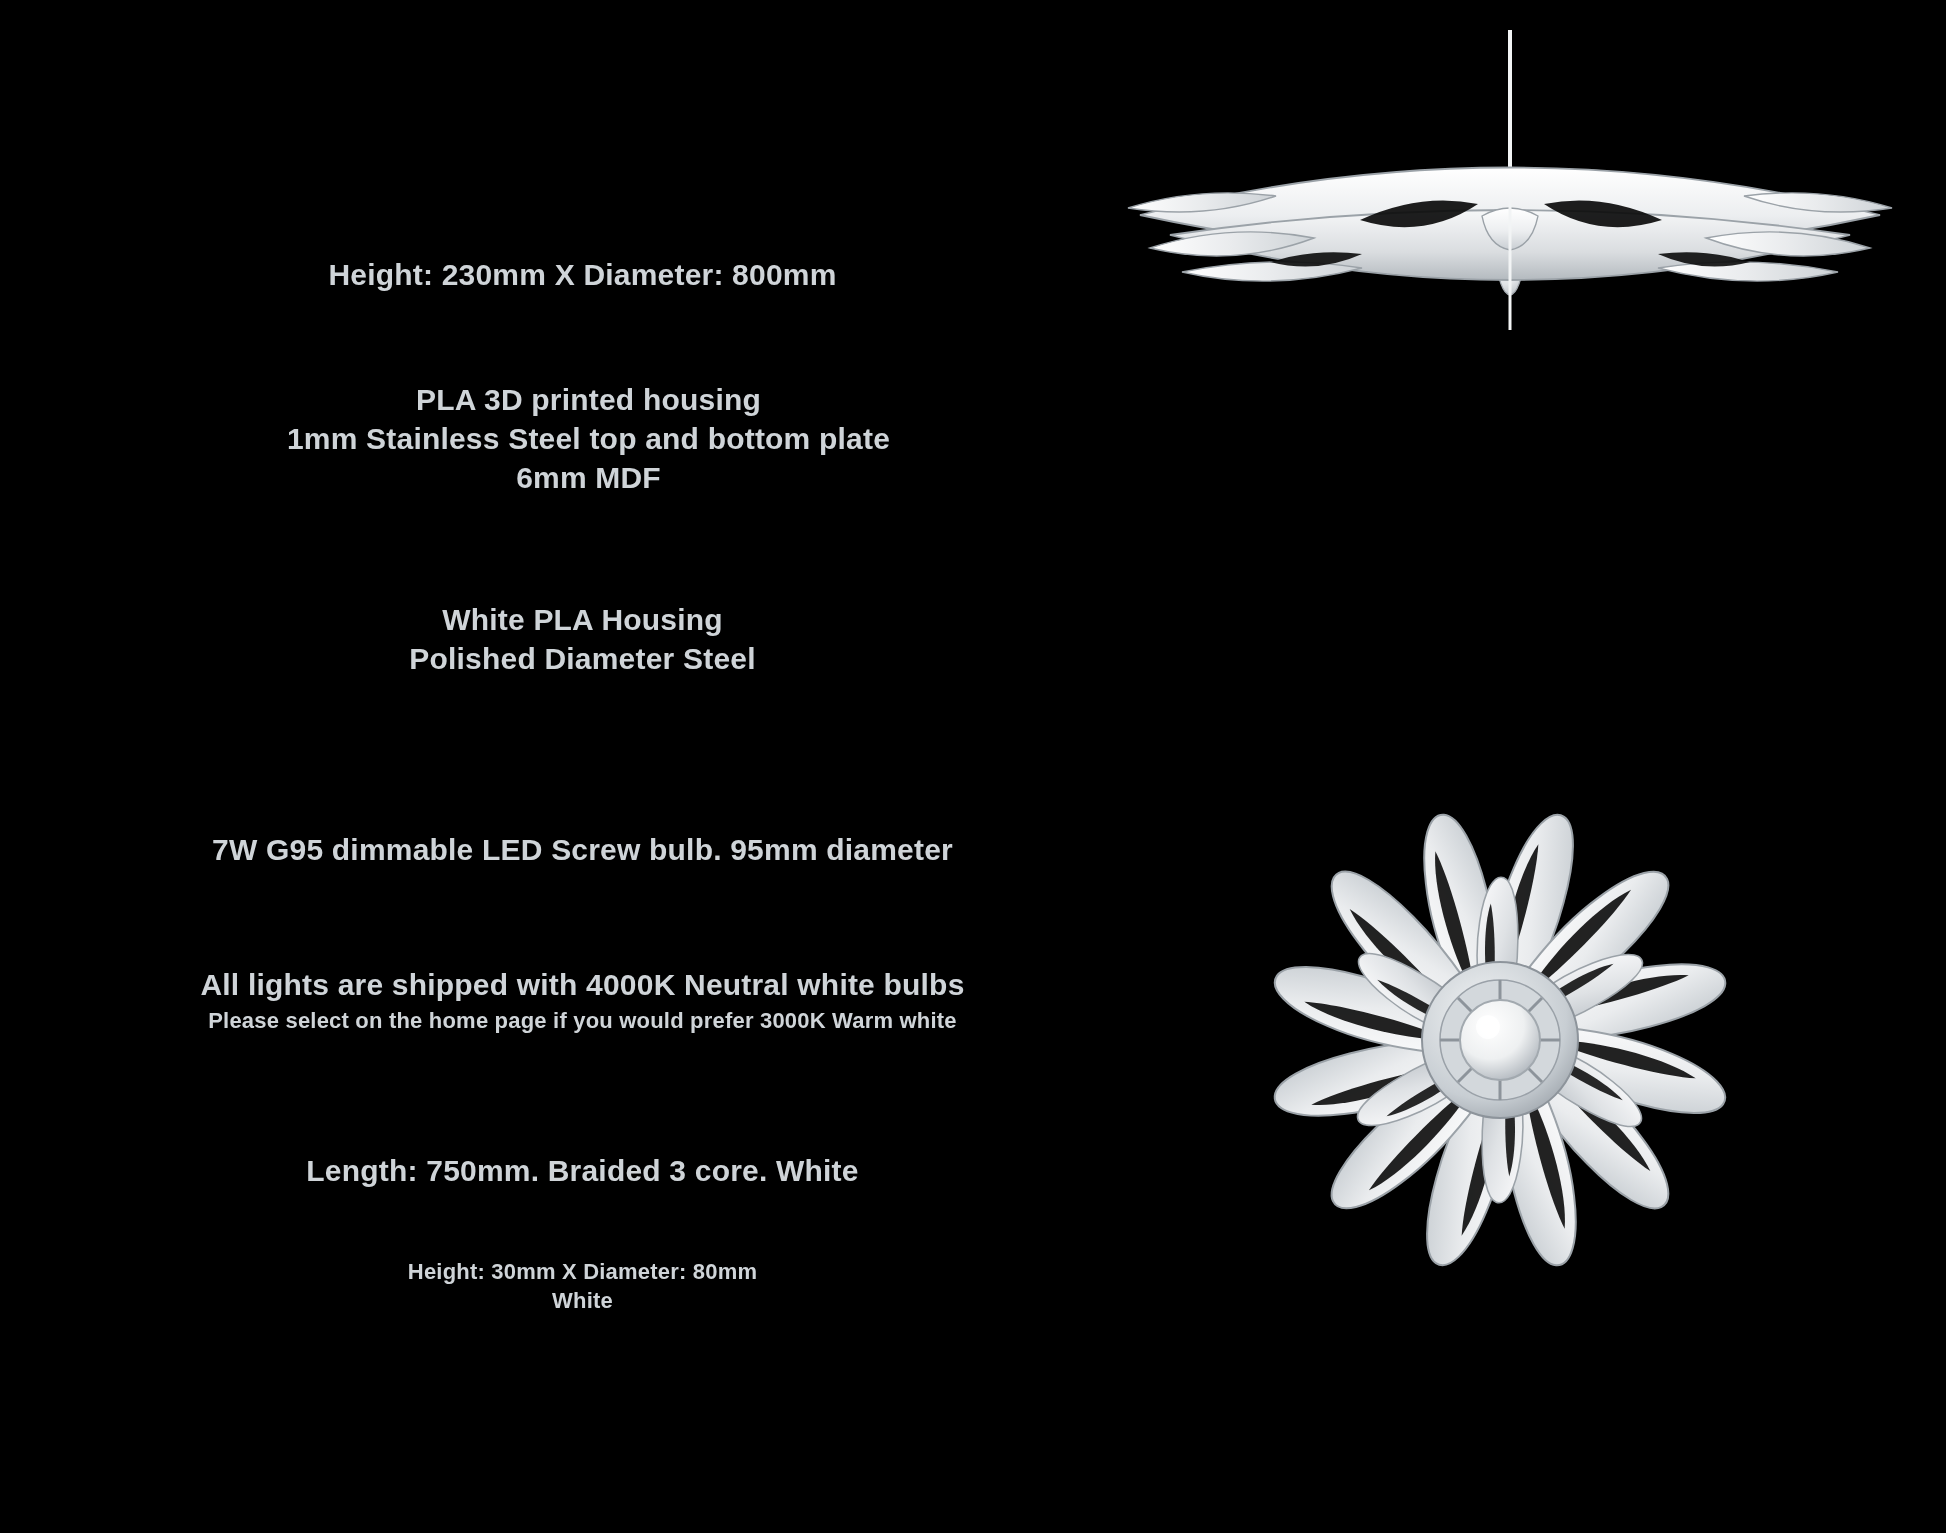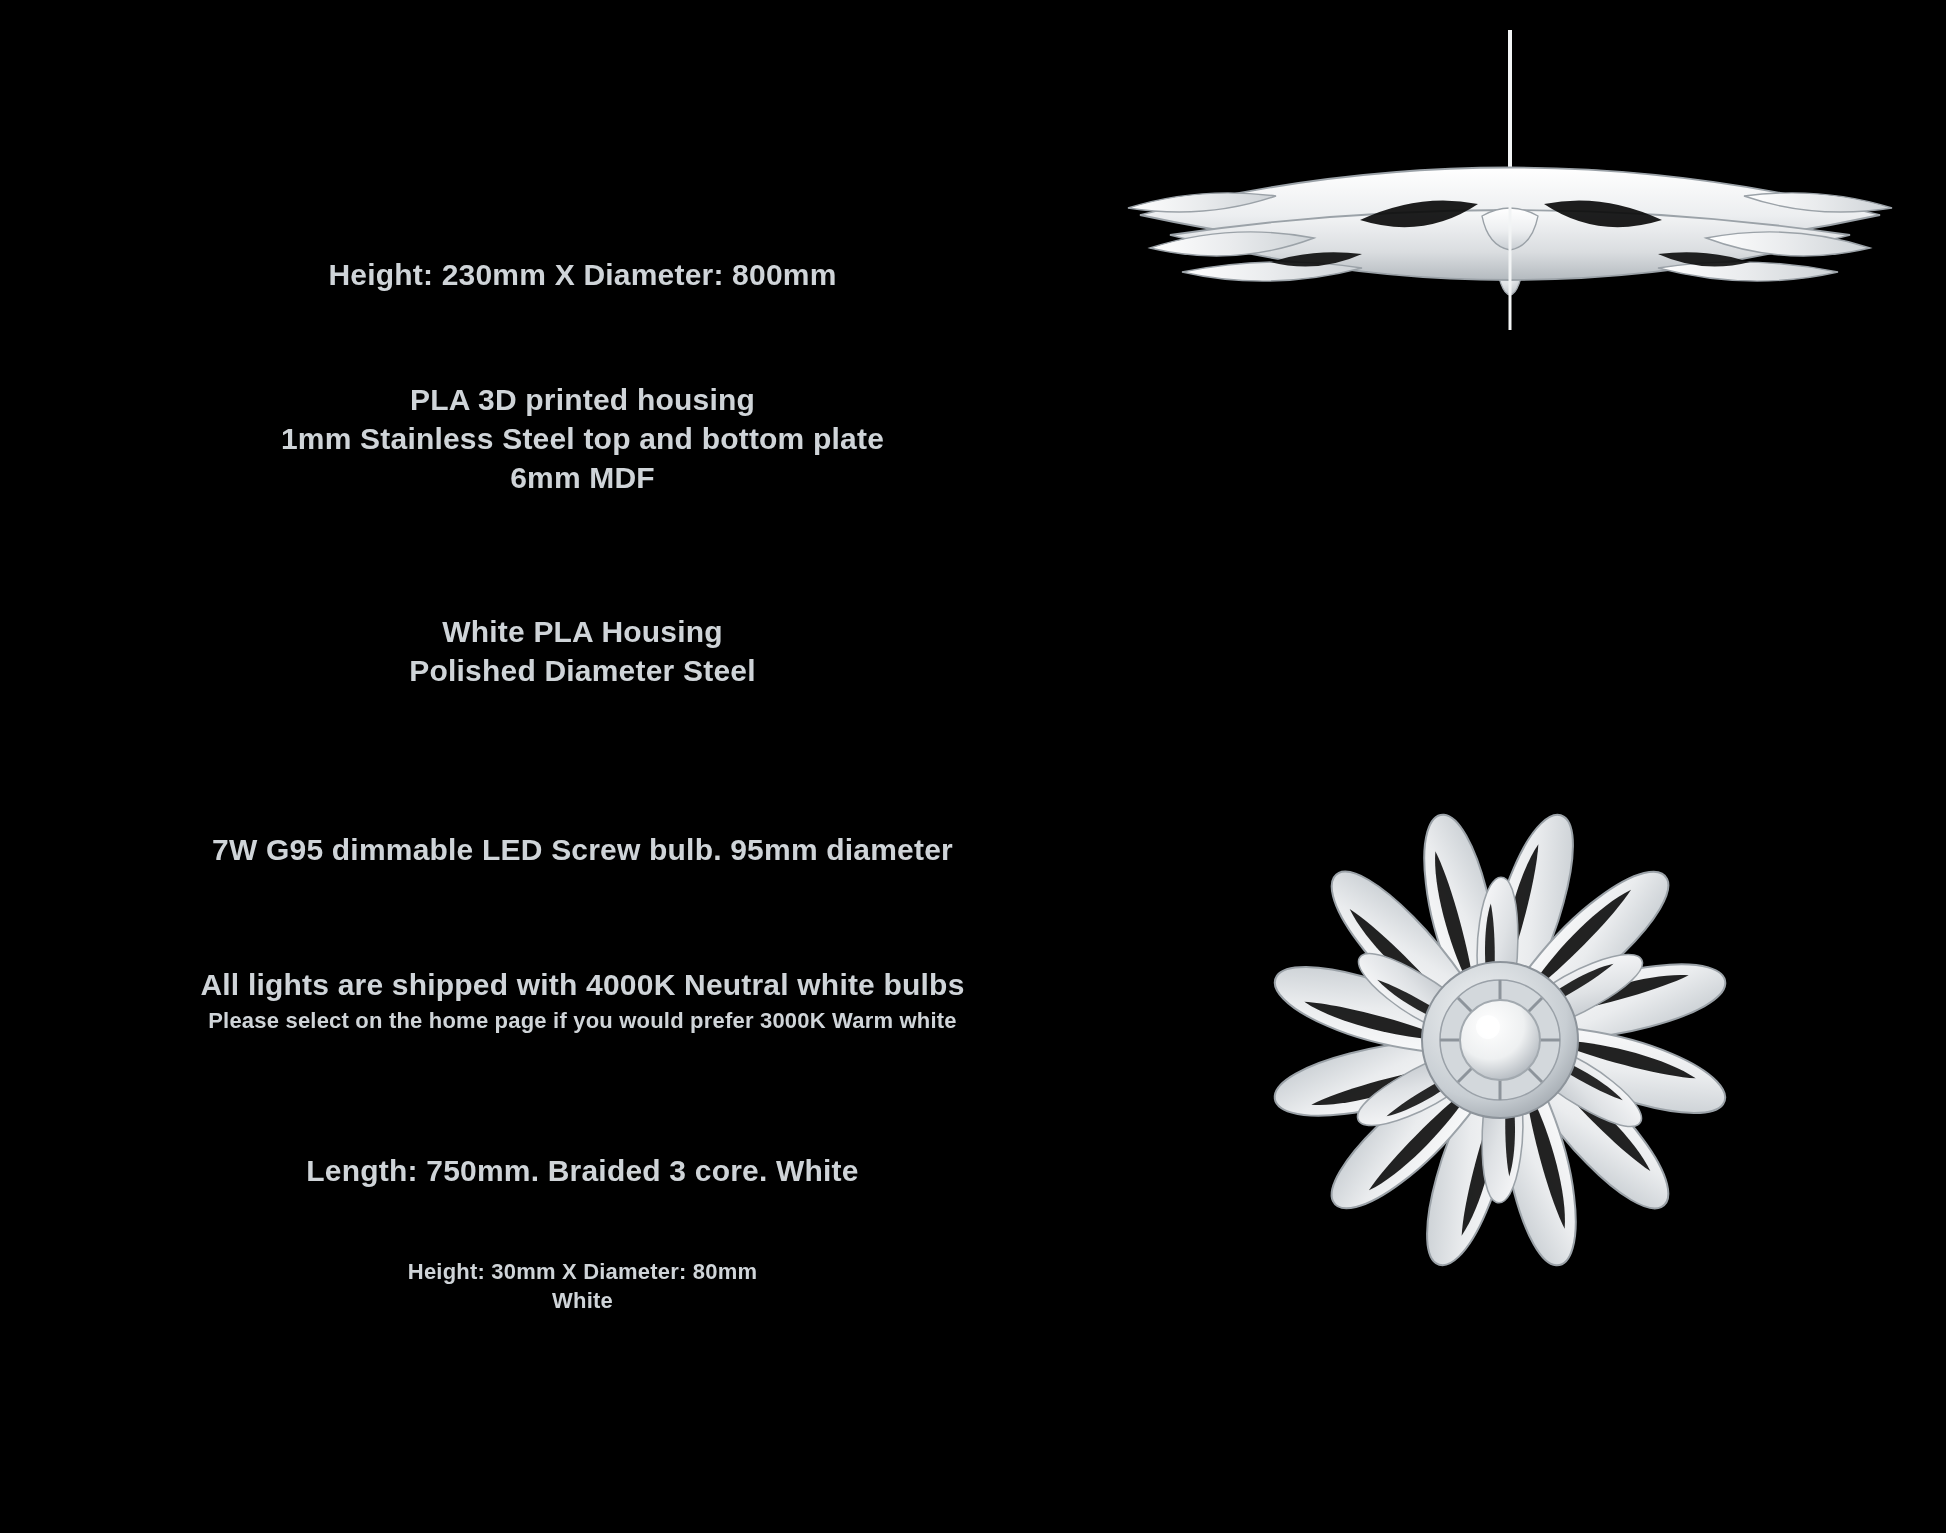--- a/index.html
+++ b/index.html
@@ -35,22 +35,22 @@
     color: #cfd4d8;
     font-weight: bold;
     letter-spacing: 0.2px;
   }
   .spec-line {
     display: block;
     line-height: 1.30;
     white-space: nowrap;
   }
   .s-size     { top: 255px;  font-size: 30px; }
-  .s-material { top: 380px;  font-size: 30px; }
-  .s-finish   { top: 600px;  font-size: 30px; margin-top: 12px; }
+  .s-material { top: 380px;  font-size: 30px; padding-left: 6px; }
+  .s-finish   { top: 600px;  font-size: 30px; }
   .s-bulb     { top: 830px;  font-size: 30px; }
   .s-colourtemp { top: 965px; font-size: 30px; }
   .s-colourtemp .sub {
     font-size: 22px;
     line-height: 1.5;
   }
   .s-flex     { top: 1135px; font-size: 30px; margin-top: 16px; }
   .s-rose     { top: 1258px; font-size: 22px; }
 
   

